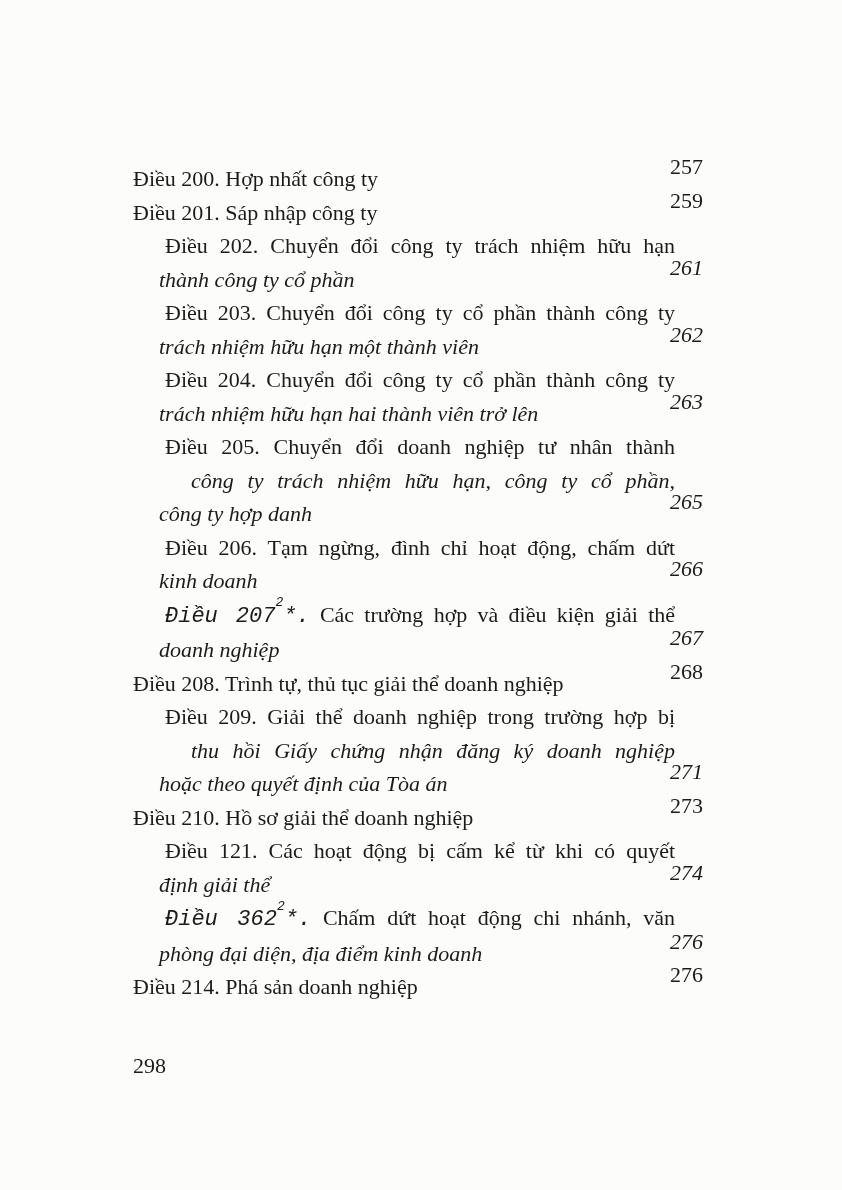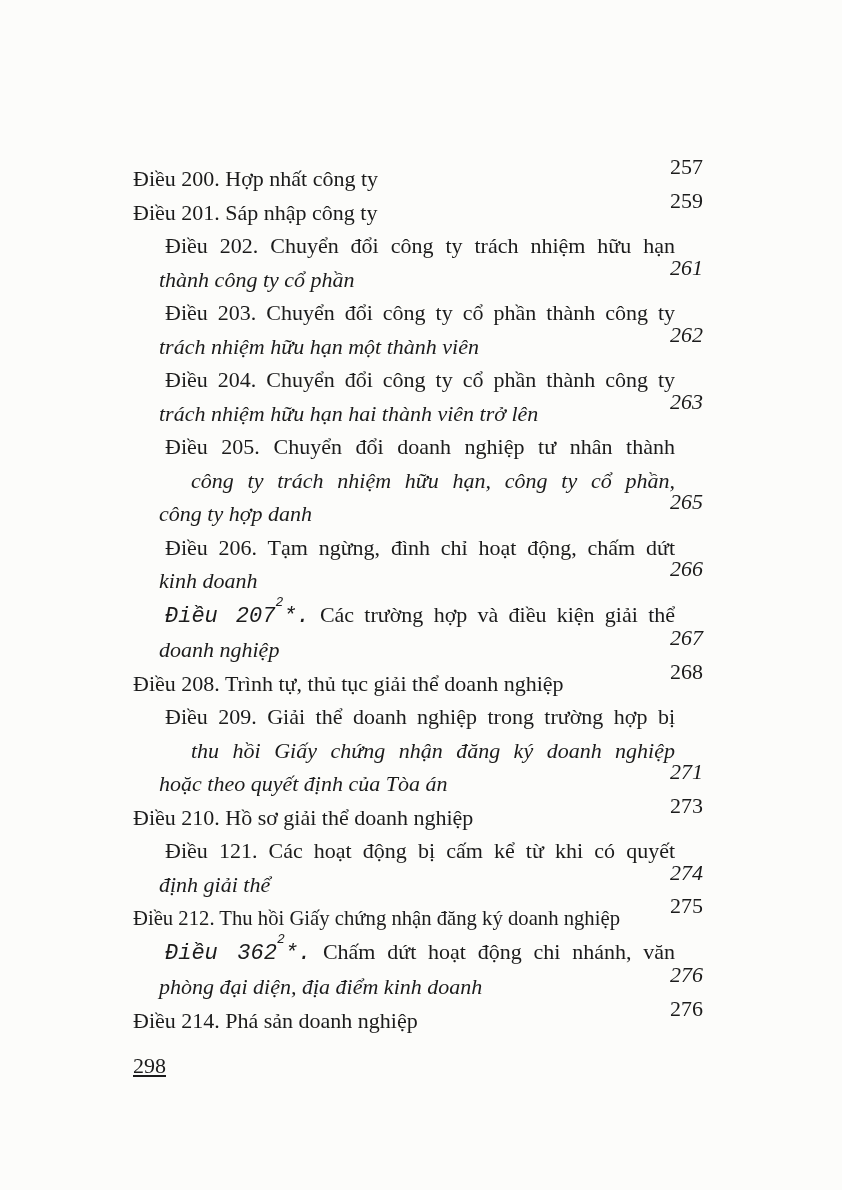--- a/index.html
+++ b/index.html
@@ -40,21 +40,20 @@
     display: inline-block;
     transform: scaleX(0.94);
     transform-origin: 0 60%;
     white-space: nowrap;
   }
   .folio {
     position: absolute;
     left: 133px; top: 1049px;
     font-size: 22px;
     line-height: 33.5px;
-    text-decoration: underline;
   }
 </style>
 </head>
 <body>
 
 <div class="toc">
 
   <div class="entry">
     <div class="line">
       <span class="lead">Điều 200.</span>
@@ -174,27 +173,20 @@
     <div class="line just">
       <span class="lead">Điều 121.</span>
       <span>Các hoạt động bị cấm kể từ khi có quyết</span>
     </div>
     <div class="line cont">
       <span>định giải thể</span>
       <span class="page">274</span>
     </div>
   </div>
 
-  <div class="entry">
-    <div class="line">
-      <span class="shrink"><span class="lead">Điều 212.</span>
-      <span>Thu hồi Giấy chứng nhận đăng ký doanh nghiệp</span></span>
-      <span class="page">275</span>
-    </div>
-  </div>
 
   <div class="entry">
     <div class="line just">
       <span class="lead it">Điều 362</span><sup class="fn it">2</sup><span class="it">*.</span>
       <span>Chấm dứt hoạt động chi nhánh, văn</span>
     </div>
     <div class="line cont">
       <span>phòng đại diện, địa điểm kinh doanh</span>
       <span class="page">276</span>
     </div>

